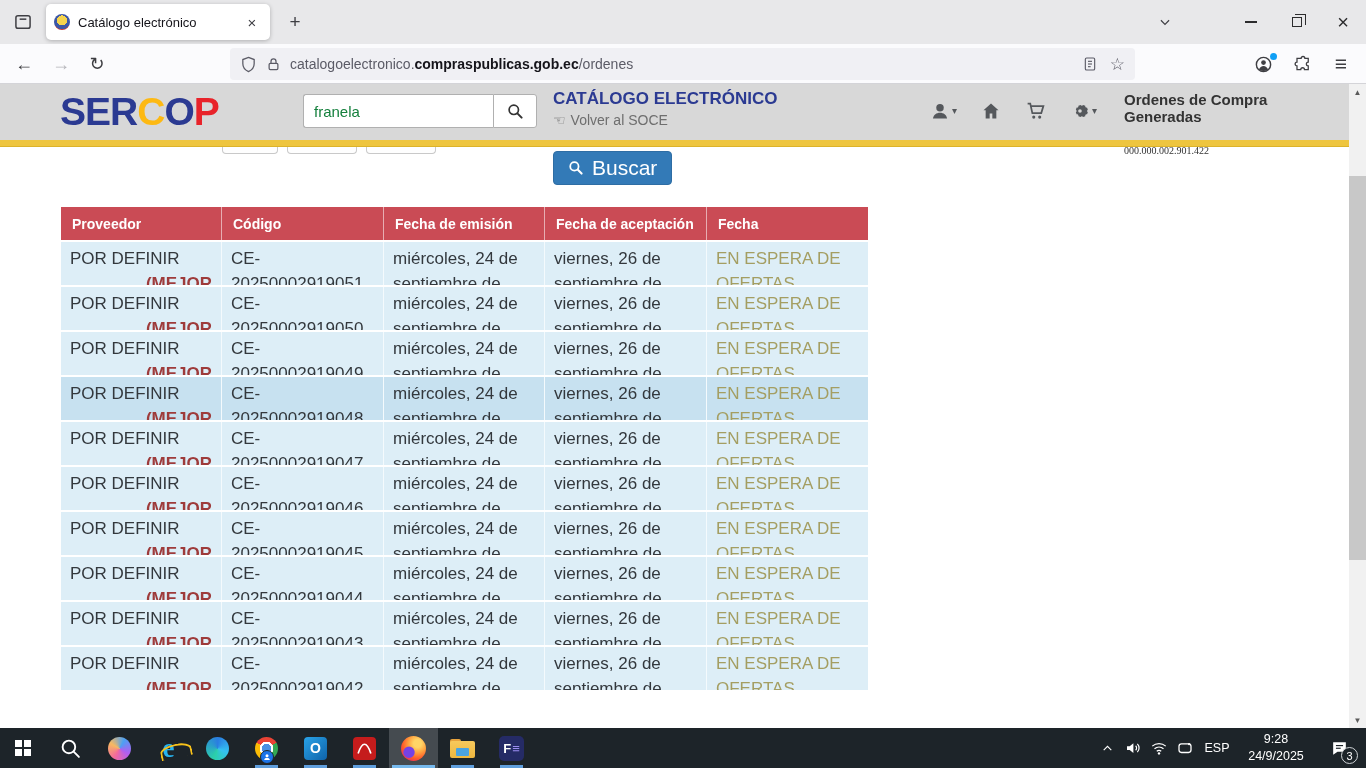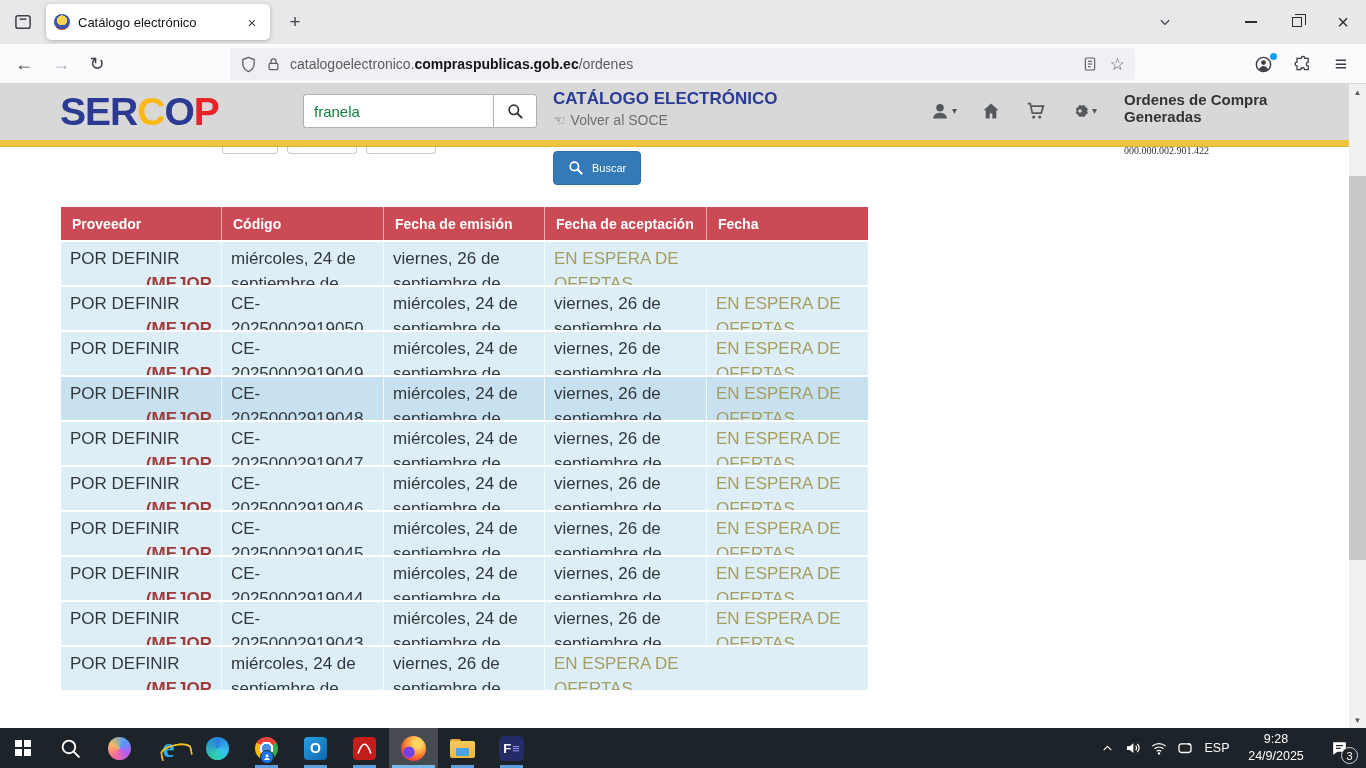--- a/index.html
+++ b/index.html
@@ -55,21 +55,21 @@
   .haccount { position:absolute; left:1124px; top:7px; color:#333; }
   .haccount .a1 { font-size:15px; font-weight:bold; }
   .haccount .a2 { font-size:10px; margin-top:20px;font-family:Liberation Serif, serif; }
 
   .yellowbar { position:absolute; left:0; top:56px; width:1349px; height:7px; background:var(--header-yellow); border-bottom:1px solid #dcb32a; }
   .cutbtn { position:absolute; top:63px; height:7px; background:#fefefe; border:1px solid #c9c9c9; border-top:none; border-radius:0 0 4px 4px; }
   .cutbtn.b1 { left:222px; width:56px; }
   .cutbtn.b2 { left:287px; width:70px; }
   .cutbtn.b3 { left:366px; width:70px; }
 
-  .buscar { position:absolute; left:553px; top:67px; height:34px; padding:0 14px; background:var(--accent-blue); color:#fff; border:1px solid #2e6da4; border-radius:4px; display:flex; align-items:center; gap:8px; font-size:11px; }
+  .buscar { position:absolute; left:553px; top:67px; height:34px; padding:0 14px; background:var(--accent-blue); color:#fff; border:1px solid #2e6da4; border-radius:4px; display:flex; align-items:center; gap:8px; font-size:21px; }
 
   .table { position:absolute; left:61px; top:123px; width:807px; }
   .thead { display:grid; grid-template-columns:161px 162px 161px 162px 161px; height:33px; background:var(--table-header-red); }
   .hcell { color:#fff; font-size:14px; font-weight:bold; display:flex; align-items:center; padding:0 11px; border-right:1px solid rgba(255,255,255,.55); }
   .hcell:last-child { border-right:none; }
   .trow { display:grid; grid-template-columns:161px 162px 161px 162px 161px; height:45px; background:var(--row-blue); border-top:2px solid #fff; }
   .trow.hl { background:var(--row-highlight); }
   .cell { padding:5px 9px; font-size:17px; color:#33383d; line-height:1.45; border-right:1px solid #f4fafd; overflow:hidden; }
   .cell:last-child { border-right:none; }
   .prov-note { text-align:right; font-weight:bold; color:var(--note-red); }
@@ -266,20 +266,21 @@
         <div class="hcell">Fecha de emisión</div>
         <div class="hcell">Fecha de aceptación</div>
         <div class="hcell">Fecha</div>
       </div>
     <div class="tbody">
   <div class="trow">
     <div class="cell">
       <div>POR DEFINIR</div>
       <div class="prov-note">(MEJOR OFERTA)</div>
     </div>
+    <div class="cell">CE-20250002919051</div>
     <div class="cell">miércoles, 24 de septiembre de 2025</div>
     <div class="cell">viernes, 26 de septiembre de 2025</div>
     <div class="cell">
       <div class="status-text">EN ESPERA DE OFERTAS</div>
 
     </div>
   </div>
 
   <div class="trow">
     <div class="cell">
@@ -391,20 +392,21 @@
       <div class="status-text">EN ESPERA DE OFERTAS</div>
 
     </div>
   </div>
 
   <div class="trow">
     <div class="cell">
       <div>POR DEFINIR</div>
       <div class="prov-note">(MEJOR OFERTA)</div>
     </div>
+    <div class="cell">CE-20250002919042</div>
     <div class="cell">miércoles, 24 de septiembre de 2025</div>
     <div class="cell">viernes, 26 de septiembre de 2025</div>
     <div class="cell">
       <div class="status-text">EN ESPERA DE OFERTAS</div>
 
     </div>
   </div>
 </div>
   </div>
 

